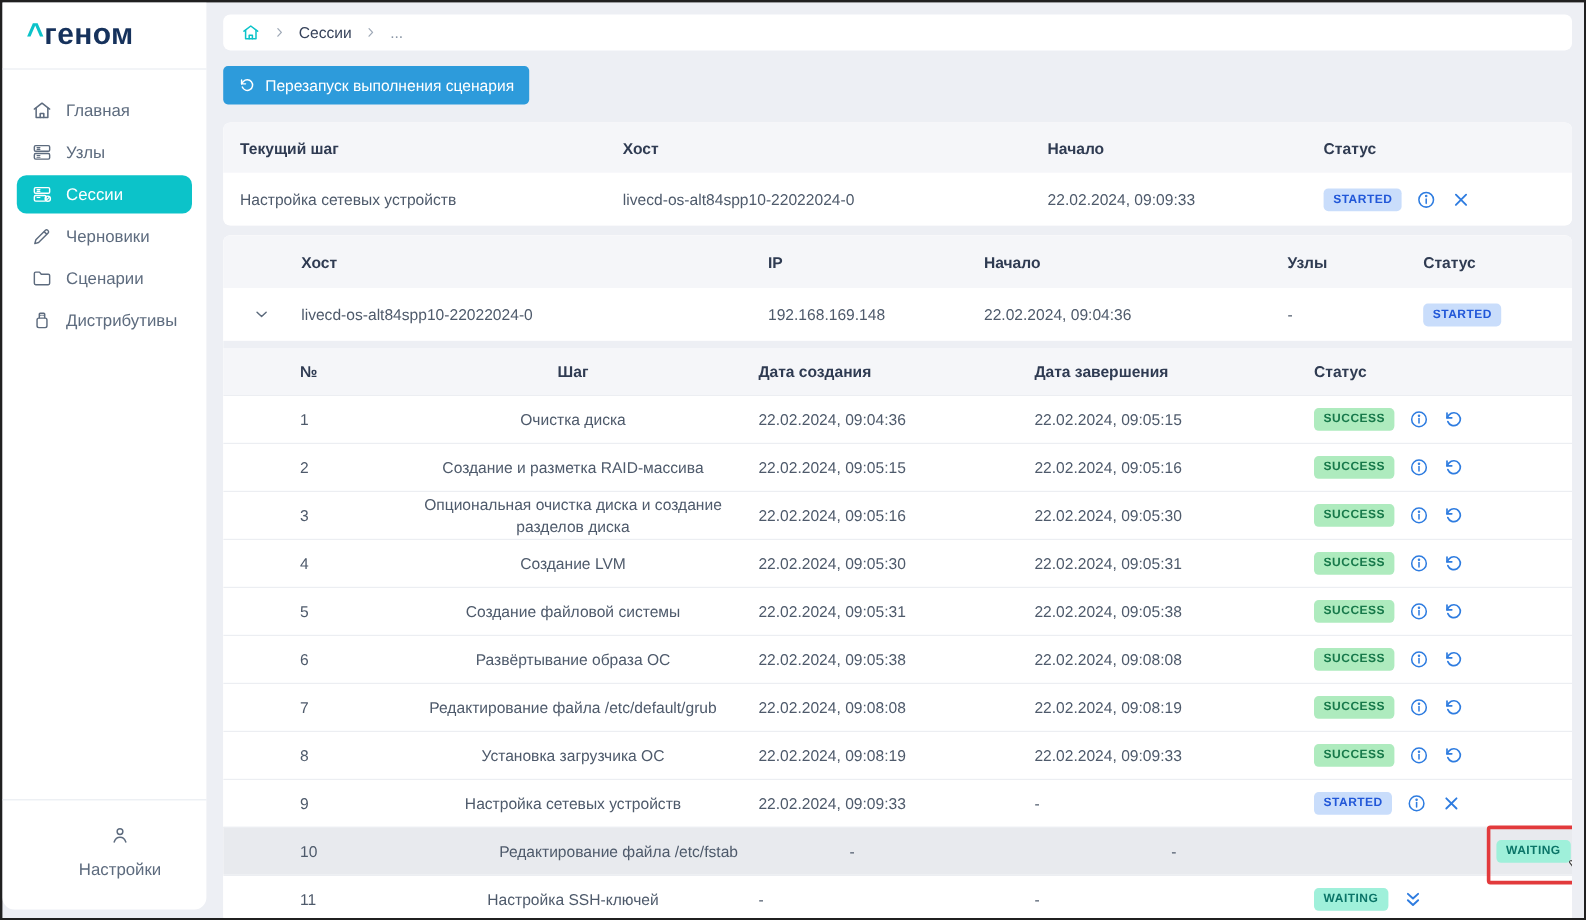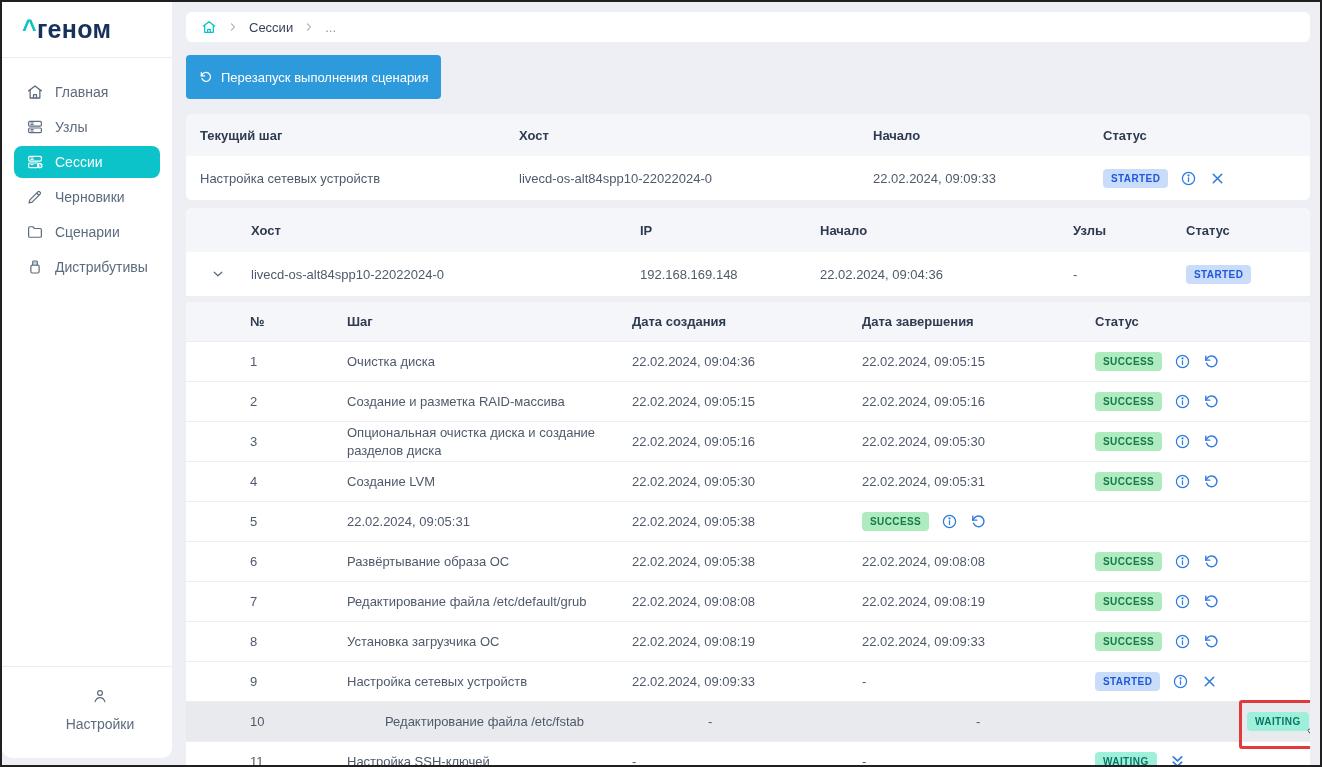--- a/index.html
+++ b/index.html
@@ -51,21 +51,21 @@
     gap:11px; padding:0 15px; font-size:13px; color:#36425a;
   }
   .breadcrumb .bc-home { display:flex; color:#0cc3c9; cursor:pointer; }
   .breadcrumb .bc-home svg { width:16px; height:16px; }
   .bc-sep { display:flex; color:#a0aab8; }
   .bc-sep svg { width:10px; height:10px; }
   .bc-item { cursor:pointer; }
   .bc-ellipsis { color:#8b97a6; }
 
   .restart-btn {
-    margin-top:13px; height:44px; background:#2d9bdb; color:#fff;
+    margin-top:13px; height:32px; background:#2d9bdb; color:#fff;
     border:none; border-radius:4px; display:flex; align-items:center;
     gap:8px; padding:0 13px; font-size:13px; font-family:inherit; cursor:pointer;
   }
   .restart-btn svg { width:14px; height:14px; }
 
   .table-card { margin-top:15px; overflow:hidden; }
   .table2-card { margin-top:8px; overflow:hidden; }
   .thead { background:#f5f6f9; font-weight:700; color:#2f3b52; font-size:13px; }
   .trow  { background:#fff; font-size:13px; color:#4e5a6b; }
 
@@ -79,21 +79,21 @@
   .expand-btn {
     background:none; border:none; padding:0; margin-left:25px;
     color:#5c6a7c; cursor:pointer; display:flex;
   }
   .expand-btn svg { width:14px; height:14px; }
 
   .sep { height:6px; background:#edeff4; }
 
   .t3-grid { display:grid; grid-template-columns:161px 285px 230px 233px 1fr; align-items:center; }
   .t3-grid > :first-child { padding-left:64px; }
-  .t3-grid > :nth-child(2) { padding-right:24px; line-height:1.35; }
+  .t3-grid > :nth-child(2) { padding-right:24px; line-height:1.35;text-align:center; }
   .t3-grid.thead { height:39px; }
   .t3-grid.trow  { min-height:40px; border-top:1px solid #eceef2; padding-top:2px; padding-bottom:2px; }
   .t3-grid.trow.highlight { background:#e8eaee;gap:38px; }
 
   .status-cell { display:flex; align-items:center; gap:12px; position:relative; }
   .badge {
     font-size:10px; font-weight:700; letter-spacing:.4px;
     padding:4px 8px; border-radius:4px; white-space:nowrap;
   }
   .badge-started { background:#c9ddfb; color:#2157d8; }
@@ -370,20 +370,21 @@
               <button class="icon-btn">
                 <svg viewBox="0 0 24 24" fill="none" stroke="currentColor" stroke-width="2" stroke-linecap="round" stroke-linejoin="round">
                   <path d="M4 4.5v5.6h5.6"></path>
                   <path d="M5 14.6a7.6 7.6 0 1 0 1.5-8L4 10.1"></path>
                 </svg>
               </button>
             </div>
   </div>
           <div class="t3-grid trow">
     <div>5</div>
+    <div>Создание файловой системы</div>
     <div>22.02.2024, 09:05:31</div>
     <div>22.02.2024, 09:05:38</div>
     <div class="status-cell">
       <span class="badge badge-success">SUCCESS</span>
     <button class="icon-btn">
                 <svg viewBox="0 0 24 24" fill="none" stroke="currentColor" stroke-width="1.8">
                   <circle cx="12" cy="12" r="8.6"></circle>
                   <path d="M12 11v5.2" stroke-linecap="round"></path>
                   <circle cx="12" cy="7.6" r="0.6" fill="currentColor"></circle>
                 </svg>

